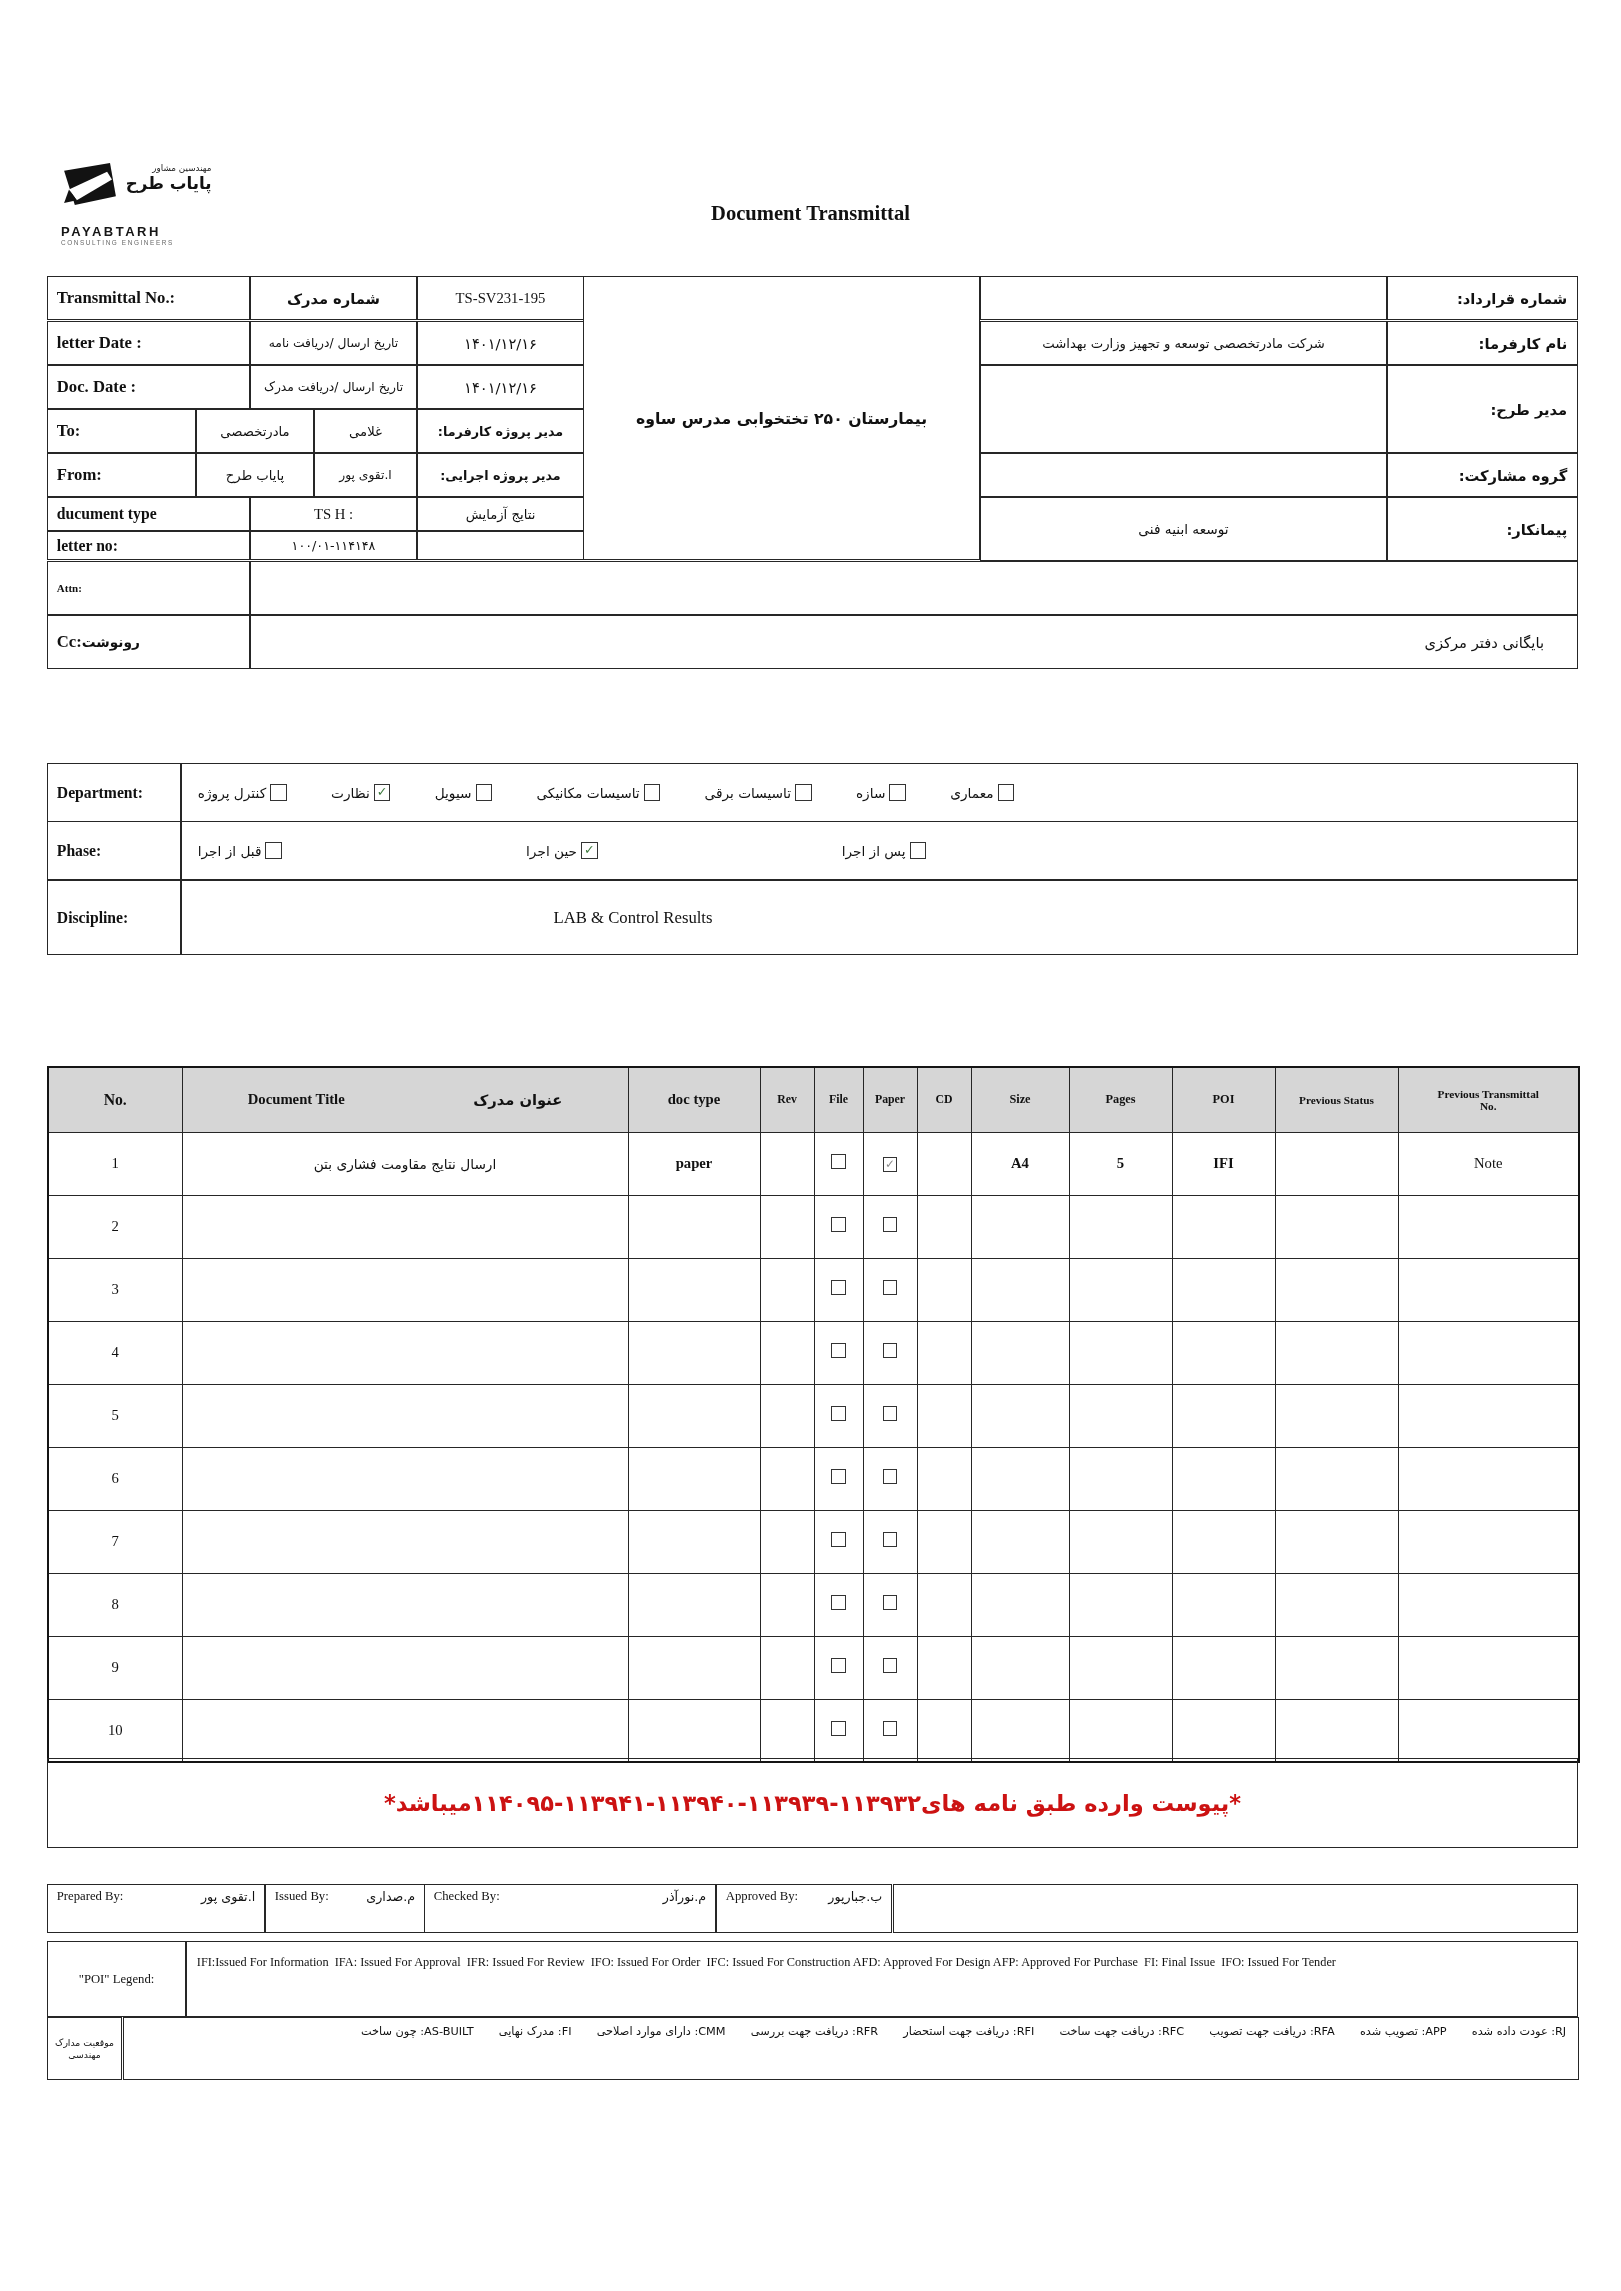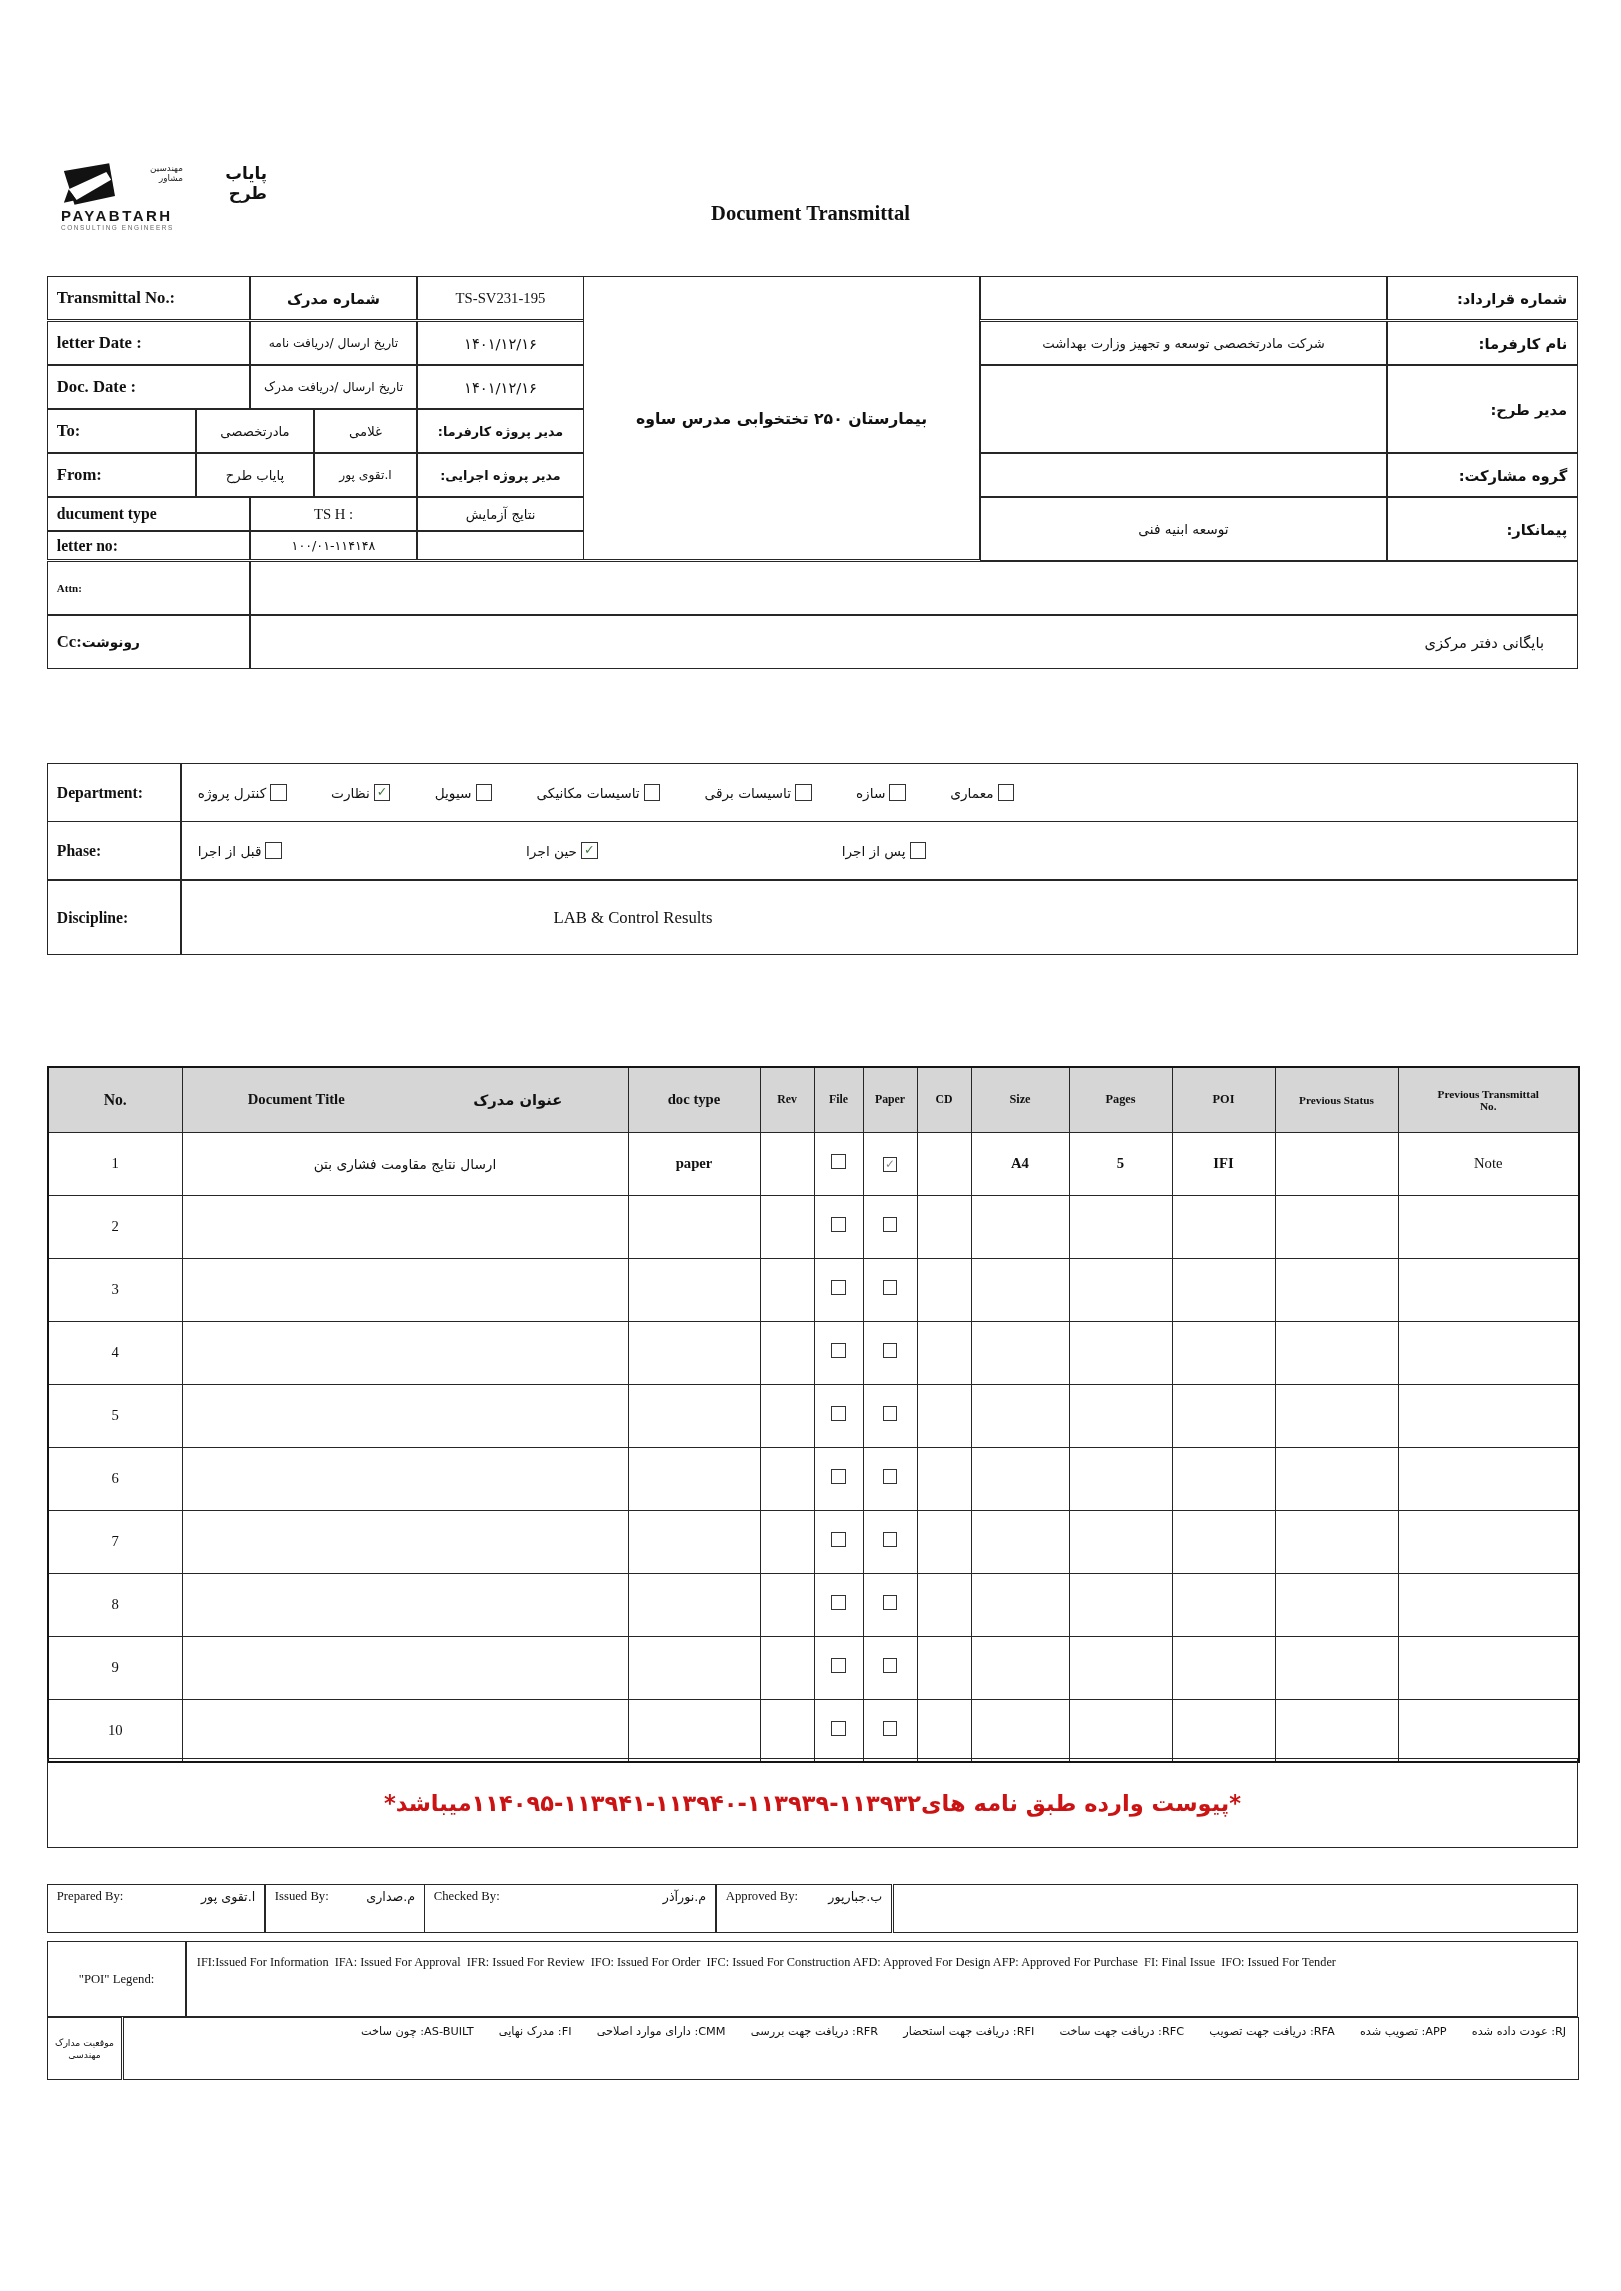--- a/index.html
+++ b/index.html
@@ -41,26 +41,26 @@
 
 <div class="page">
 
   <div style="position:absolute;left:61px;top:163px;width:206px;height:84px">
     <div style="display:flex;align-items:flex-start;gap:7.8px">
       <svg width="57" height="43" viewBox="0 0 58 44">
         <polygon points="3,8 50,0 56,34 14,43" fill="#121212"></polygon>
         <polygon points="8,27 47,9 52,17 16,38" fill="#ffffff"></polygon>
         <polygon points="8,27 16,38 3,41" fill="#121212"></polygon>
       </svg>
-      <div style="display:flex;align-items:flex-start">
+      <div style="display:flex;flex-direction:column;align-items:flex-end">
         <span class="fa" style="font-size:8.8px;color:#222">مهندسین مشاور</span>
         <span class="fa b" style="font-size:16.7px">پایاب طرح</span>
       </div>
     </div>
-    <div class="sans b" style="font-size:15px;letter-spacing:2.5px;margin-top:1px;color:#161616">PAYABTARH</div>
+    <div class="sans b" style="font-size:13px;letter-spacing:2.5px;margin-top:18px;color:#161616">PAYABTARH</div>
     <div class="sans" style="font-size:6.4px;letter-spacing:1.6px;color:#666">CONSULTING ENGINEERS</div>
   </div>
 
   <div class="en b" style="position:absolute;left:0;top:202px;width:1621px;text-align:center;font-size:20.6px">Document Transmittal</div>
 
   <div class="cl pad en b" style="left:47px;top:276px;width:203px;height:44px;font-size:16.7px">Transmittal No.:</div>
   <div class="cl c fa b" style="left:250px;top:276px;width:167px;height:44px;font-size:14.7px">شماره مدرک</div>
   <div class="cl c en" style="left:417px;top:276px;width:167px;height:44px;font-size:14.7px">TS-SV231-195</div>
 
   <div class="cl pad en b" style="left:47px;top:321px;width:203px;height:44px;font-size:16.7px">letter Date :</div>

